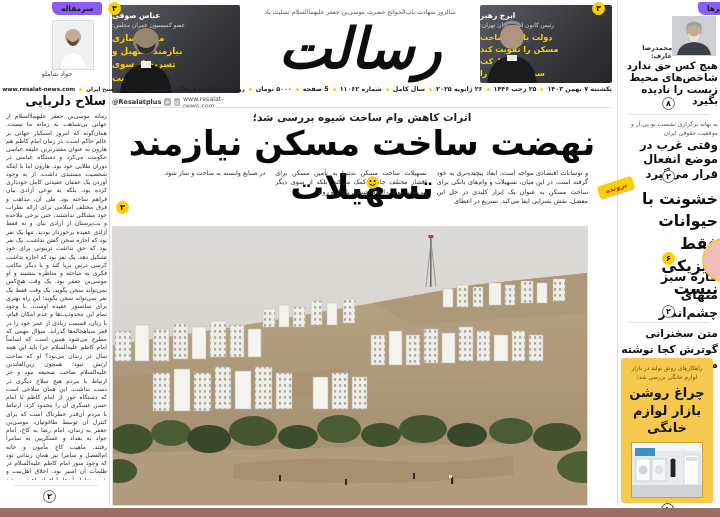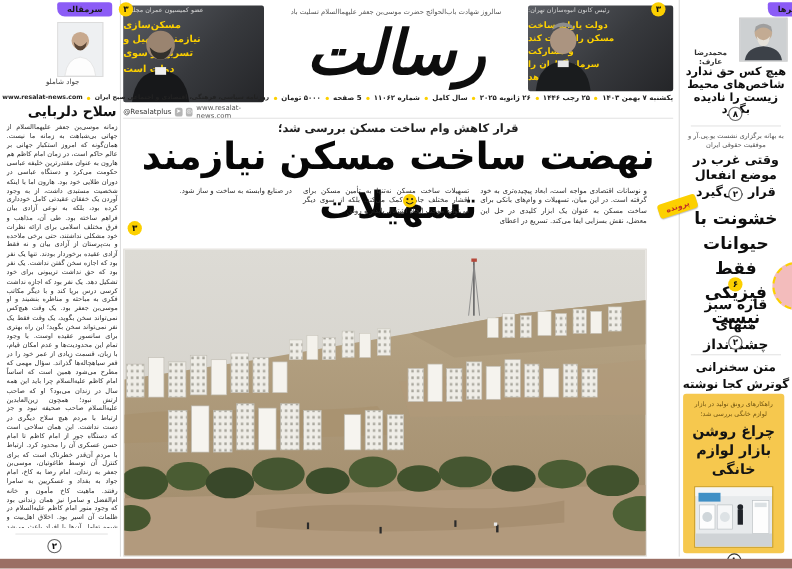--- a/index.html
+++ b/index.html
@@ -19,21 +19,21 @@
 .ring.on-yellow{background:transparent;border-color:#333}
 .dark-promo{position:absolute;background:linear-gradient(135deg,#5a5d63 0%,#37393d 55%,#242528 100%);
             overflow:hidden;border-radius:2px}
 .promo-name{font-size:7.5px;font-weight:bold;color:#fff;text-align:left;padding:6px 8px 0 0;direction:rtl}
 .promo-role{font-size:5.8px;color:#d6d6d6;text-align:left;padding:2px 8px 0 0}
 .promo-head{font-size:8.8px;line-height:1.5;font-weight:bold;color:#fcd000;text-align:left;
             padding:4px 8px 0 0;direction:rtl}
 .dateline{position:absolute;display:flex;align-items:center;gap:4px;font-size:6.4px;font-weight:bold;
           color:#222;white-space:nowrap;direction:rtl}
 .dot{width:3px;height:3px;border-radius:50%;background:#fcd000;flex:0 0 auto}
-.sb{position:absolute;left:620px;width:98px;text-align:center;direction:rtl}
+.sb{position:absolute;left:620px;width:98px;direction:rtl}
 .sb-kicker{font-size:6px;color:#555;line-height:1.5}
 .sb-head{font-weight:bold;color:#0e0e0e}
 .social-ic{width:8px;height:8px;border-radius:2px;background:#b5b5b5;color:#fff;font-size:5.5px;
            display:inline-flex;align-items:center;justify-content:center}
 .lead-col{flex:1 1 0;font-size:6.4px;line-height:1.45;text-align:justify;color:#2a2a2a}
 .ribbon{position:absolute;left:598px;top:181px;width:36px;height:13px;background:#fcd000;
         color:#c22f23;font-size:7px;font-weight:bold;display:flex;align-items:center;
         justify-content:center;transform:rotate(-18deg);border-radius:3px;z-index:7;
         box-shadow:0 1px 1px rgba(0,0,0,.25)}
 .sticker{position:absolute;left:702px;top:238px;width:44px;height:44px;border-radius:50%;
@@ -67,45 +67,47 @@
   <div class="ring">۲</div>
 </div>
 
 <div class="dark-promo" style="left:112px;top:5px;width:128px;height:88px">
   <svg class="abs" style="left:2px;bottom:0" width="64" height="74" viewBox="0 0 64 74">
     <circle cx="32" cy="22" r="13" fill="#9a8470"></circle>
     <path d="M22 24 q10 10 20 0 q-2 11 -10 11 q-8 0 -10 -11z" fill="#33302c"></path>
     <path d="M6 74 q3 -28 26 -29 q23 1 26 29z" fill="#17181a"></path>
     <rect x="27" y="42" width="10" height="7" fill="#f0f0f0"></rect>
   </svg>
+  <div class="promo-name">عباس صوفی</div>
   <div class="promo-role">عضو کمیسیون عمران مجلس:</div>
   <div class="promo-head" style="width:86px;margin-right:auto">مسکن‌سازی نیازمند تسهیل و تسریع از سوی دولت است</div>
 </div>
 <div class="badge" style="left:108px;top:2px">۳</div>
 
 <div class="abs" style="left:112px;top:96px;width:128px;height:11px;display:flex;align-items:center;
      gap:3px;direction:ltr">
-  <span style="font-size:6.5px;font-weight:normal;color:#333">@Resalatplus</span>
+  <span style="font-size:6.5px;font-weight:bold;color:#333">@Resalatplus</span>
   <span class="social-ic">➤</span>
   <span class="social-ic">◎</span>
   <span style="font-size:6.3px;color:#555">www.resalat-news.com</span>
 </div>
 
 <div class="abs" style="left:244px;top:8px;width:232px;text-align:center;font-size:6.2px;color:#555">سالروز شهادت باب‌الحوائج حضرت موسی‌بن جعفر علیهماالسلام تسلیت باد</div>
 <div class="abs" style="left:232px;top:12px;width:256px;height:72px;display:flex;align-items:center;
      justify-content:center;font-size:56px;font-weight:900;font-style:italic;color:#0d0d0d;
      letter-spacing:-2px">رسالت</div>
 
 <div class="dark-promo" style="left:480px;top:5px;width:132px;height:78px">
   <svg class="abs" style="left:2px;bottom:0" width="60" height="66" viewBox="0 0 60 66">
     <circle cx="30" cy="20" r="12" fill="#ab9480"></circle>
     <path d="M20 10 q10 -6 20 0 l-2 -4 q-8 -5 -16 0z" fill="#8d8d8d"></path>
     <path d="M5 66 q3 -26 25 -27 q22 1 25 27z" fill="#1a1c1e"></path>
     <rect x="25" y="38" width="10" height="6" fill="#e8e8e8"></rect>
   </svg>
+  <div class="promo-name">ایرج رهبر</div>
   <div class="promo-role">رئیس کانون انبوه‌سازان تهران:</div>
   <div class="promo-head" style="width:92px;margin-right:auto;font-size:8px">دولت یارانه ساخت مسکن را تقویت کند و مشارکت سرمایه‌گذاران را افزایش دهد</div>
 </div>
 <div class="badge" style="left:592px;top:2px">۳</div>
 
 <div class="dateline" style="left:228px;top:85px;width:384px;justify-content:flex-start">
   <span>یکشنبه ۷ بهمن ۱۴۰۳</span>
     <span class="dot"></span>
   <span>۲۵ رجب ۱۴۴۶</span>
     <span class="dot"></span>
@@ -119,21 +121,21 @@
     <span class="dot"></span>
   <span>۵۰۰۰ تومان</span>
     <span class="dot"></span>
   <span style="font-size:5.6px">روزنامه سیاسی، فرهنگی، اقتصادی و اجتماعی صبح ایران</span>
     <span class="dot"></span>
   <span style="font-size:5.6px">www.resalat-news.com</span>
 </div>
 <div class="hline" style="left:112px;top:107px;width:500px"></div>
 
 <div class="abs" style="left:112px;top:111px;width:500px;text-align:center;font-size:10.5px;
-     font-weight:bold;color:#222">قرار کاهش وام ساخت مسکن بررسی شد؛</div>
+     font-weight:bold;color:#222">اثرات کاهش وام ساخت شیوه بررسی شد؛</div>
 <div class="abs" style="left:112px;top:121px;width:500px;text-align:center;font-size:34px;
      font-weight:900;color:#070707;line-height:1.3">نهضت ساخت مسکن نیازمند تسهیلات</div>
 
 <div class="abs" style="left:114px;top:169px;width:474px;height:52px;display:flex;gap:10px">
   <div class="lead-col">و نوسانات اقتصادی مواجه است، ابعاد پیچیده‌تری به خود گرفته است. در این میان، تسهیلات و وام‌های بانکی برای ساخت مسکن به عنوان یک ابزار کلیدی در حل این معضل، نقش بسزایی ایفا می‌کند. تسریع در اعطای</div>
   <div class="lead-col">تسهیلات ساخت مسکن نه‌تنها به تأمین مسکن برای اقشار مختلف جامعه کمک می‌کند، بلکه از سوی دیگر می‌تواند موجب ایجاد اشتغال پایدار و رونق</div>
   <div class="lead-col">در صنایع وابسته به ساخت و ساز شود.</div>
 </div>
 <svg class="smiley" viewBox="0 0 13 13">
   <circle cx="6.5" cy="6.5" r="6.2" fill="#fcd000"></circle>

